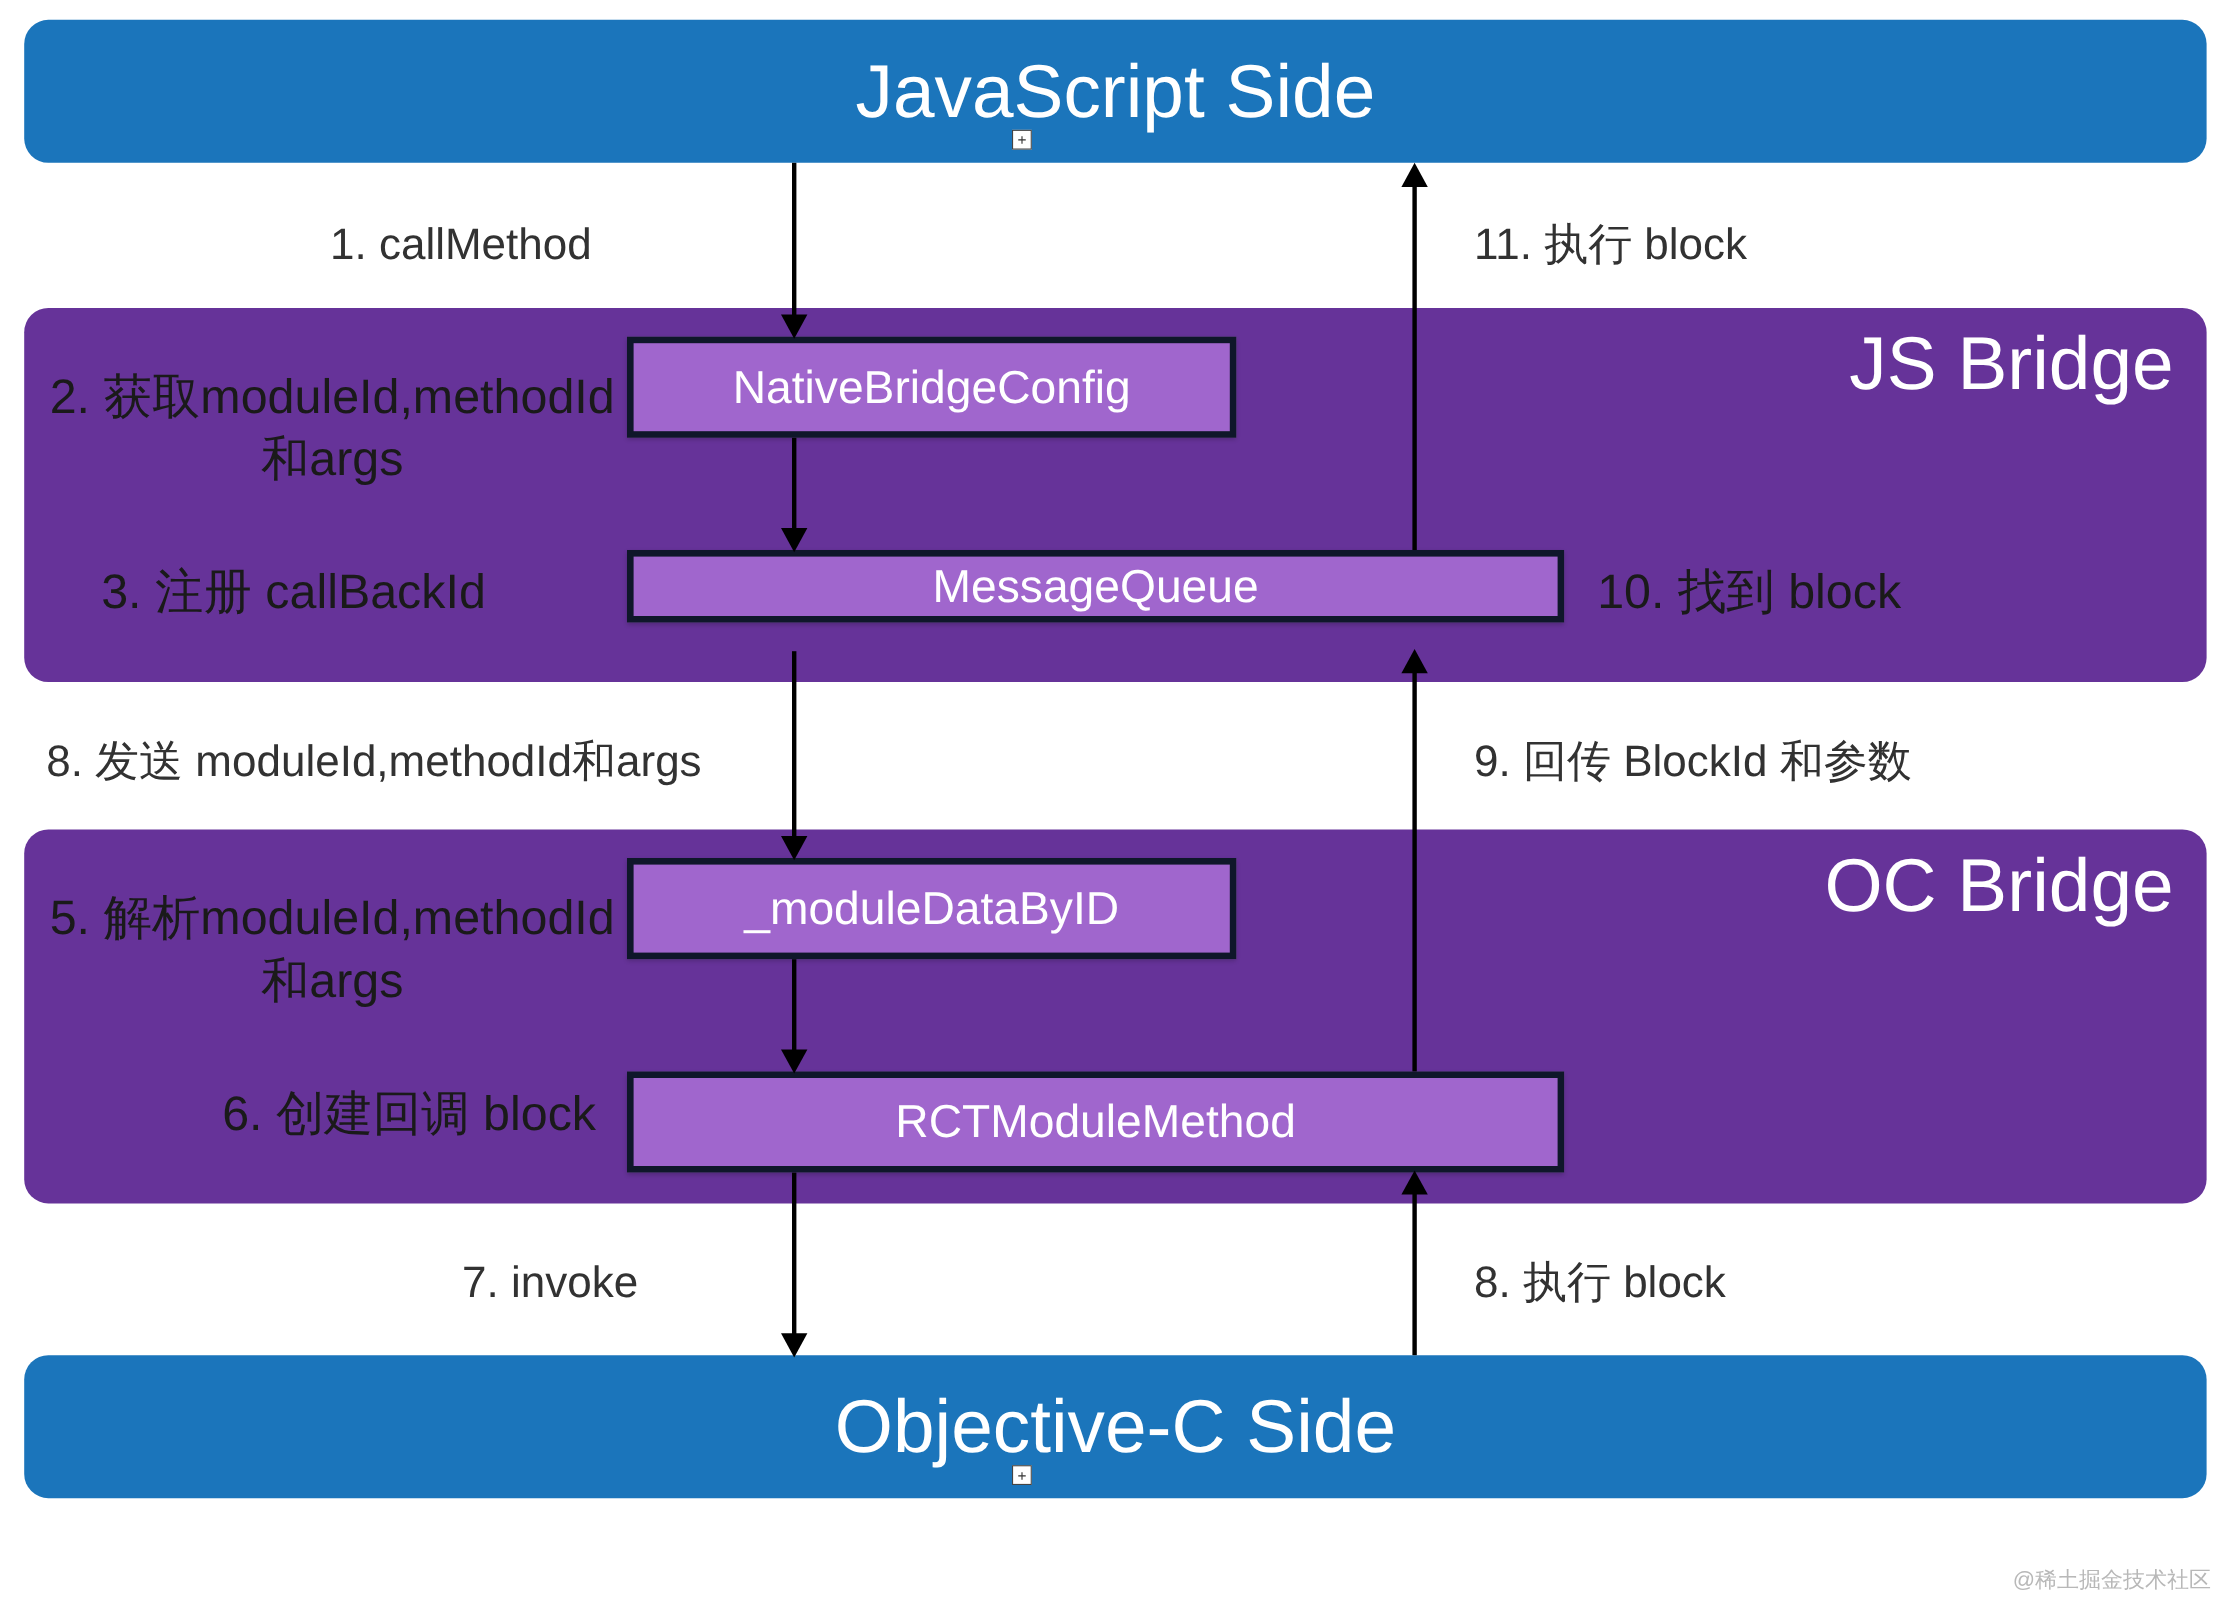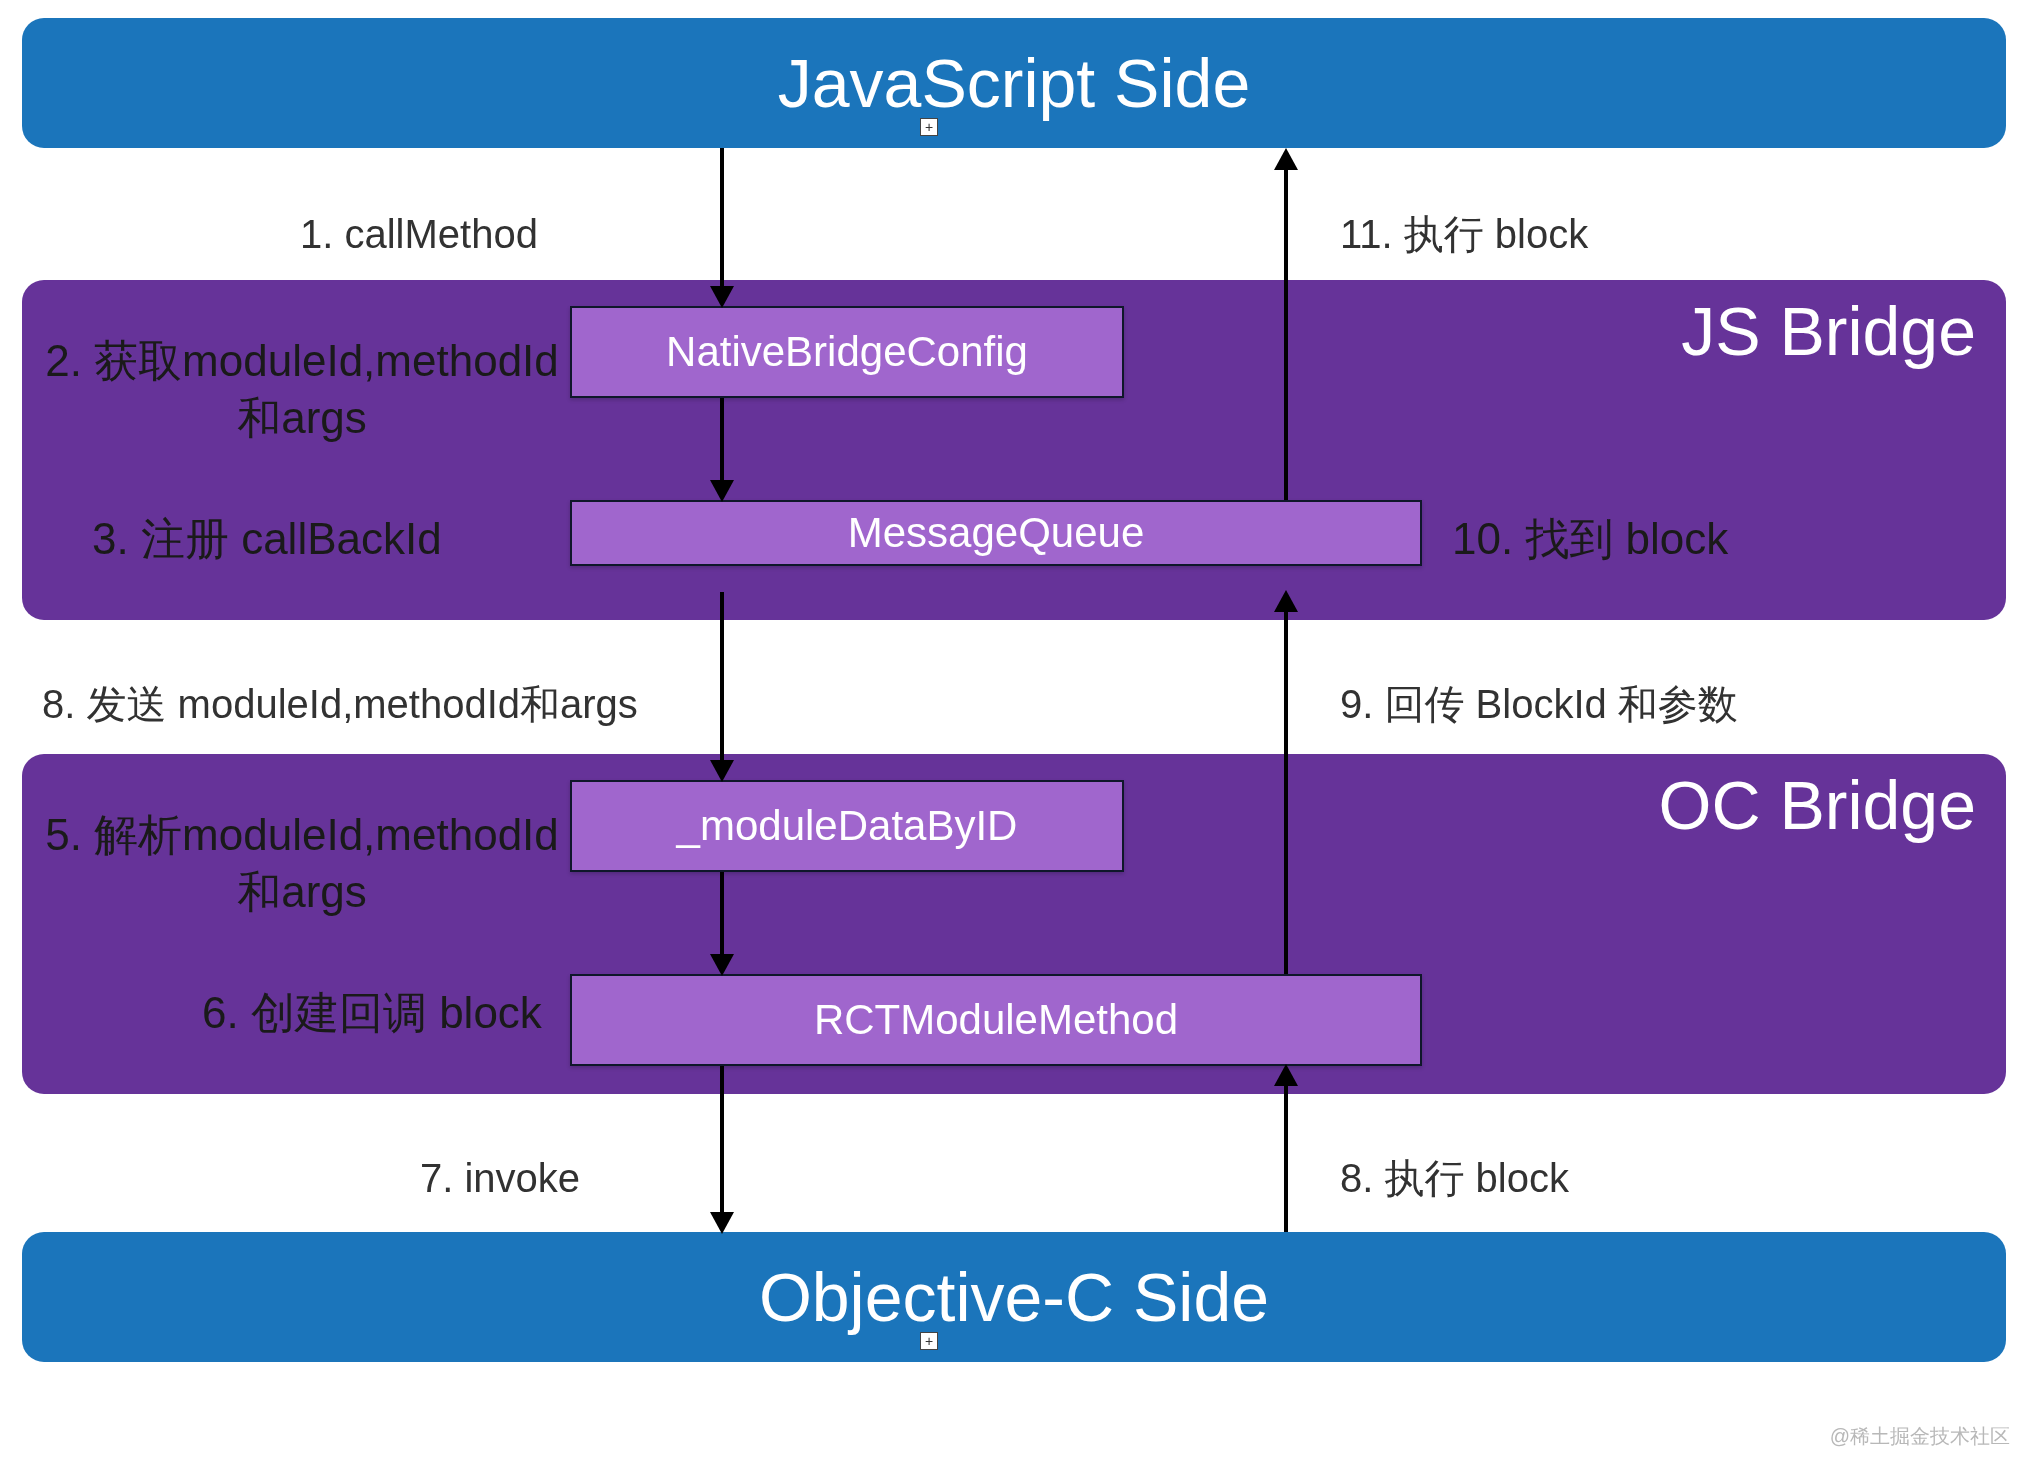--- a/index.html
+++ b/index.html
@@ -35,36 +35,35 @@
   position: absolute;
   right: 30px;
   top: 12px;
   color: #fff;
   font-size: 68px;
   font-weight: 300;
 }
 .box-purple {
   position: absolute;
   background: #a066cd;
-  border: 2px solid #0f172a;
+  border: 6px solid #0f172a;
   box-shadow: 0 2px 4px rgba(0,0,0,0.2);
   color: #fff;
   font-size: 42px;
   display: flex;
   align-items: center;
   justify-content: center;
   font-weight: 300;
 }
 .label {
   position: absolute;
   color: #323232;
   font-size: 40px;
   line-height: 1.3;
   font-weight: 300;
-  margin-top: 12px;
 }
 .label-dark {
   position: absolute;
   color: #1a1a1a;
   font-size: 44px;
   line-height: 1.3;
   font-weight: 300;
 }
 .arrow-line {
   position: absolute;

